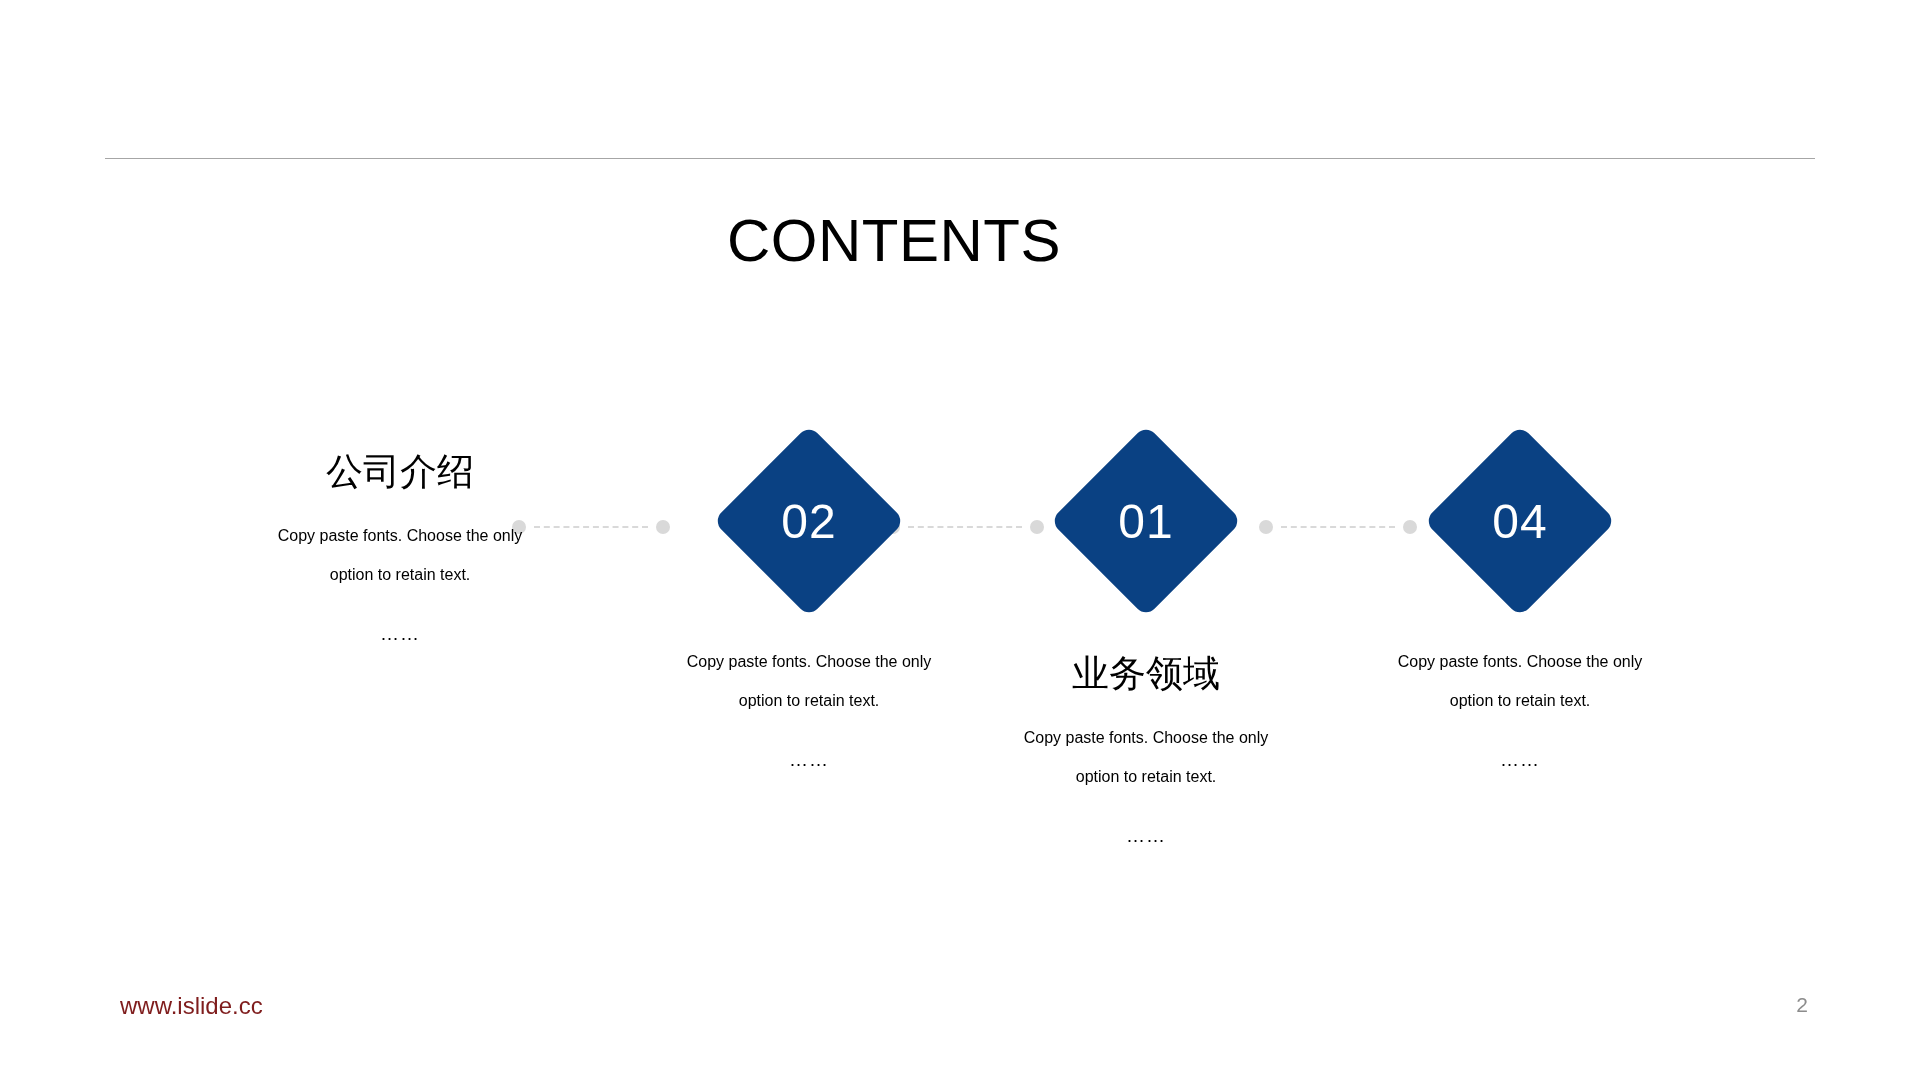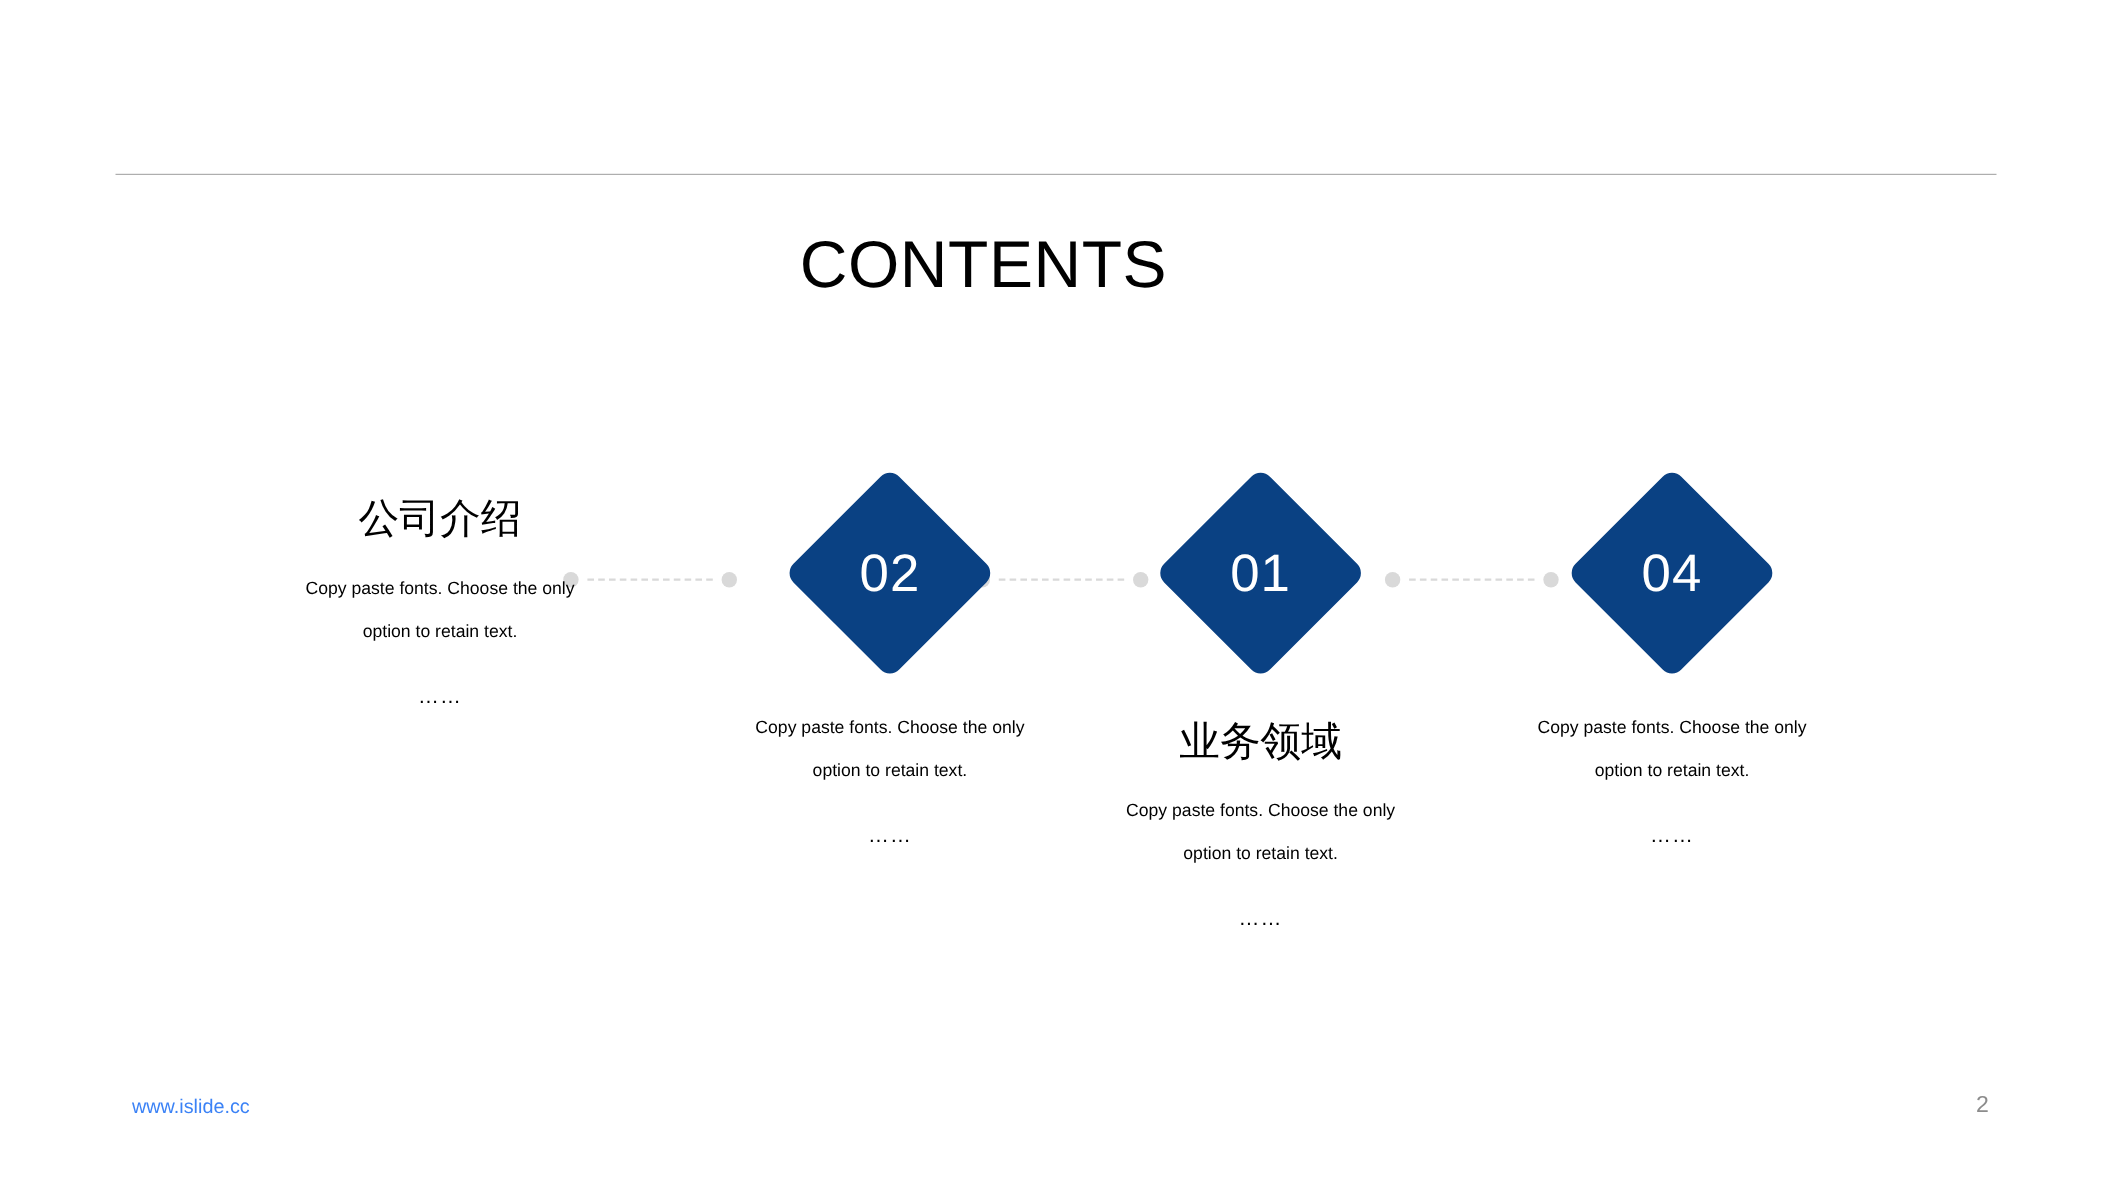--- a/index.html
+++ b/index.html
@@ -134,23 +134,23 @@
     line-height: 28px;
     color: #000000;
     letter-spacing: 1px;
   }
 
   
   .footer-url {
     position: absolute;
     left: 120px;
     top: 994px;
-    font-size: 18px;
+    font-size: 24px;
     line-height: 24px;
-    color: #3b82f6;
+    color: #7f1d1d;
   }
   .footer-page {
     position: absolute;
     right: 112px;
     top: 992px;
     font-size: 21px;
     line-height: 26px;
     color: #8c8c8c;
     text-align: right;
   }

